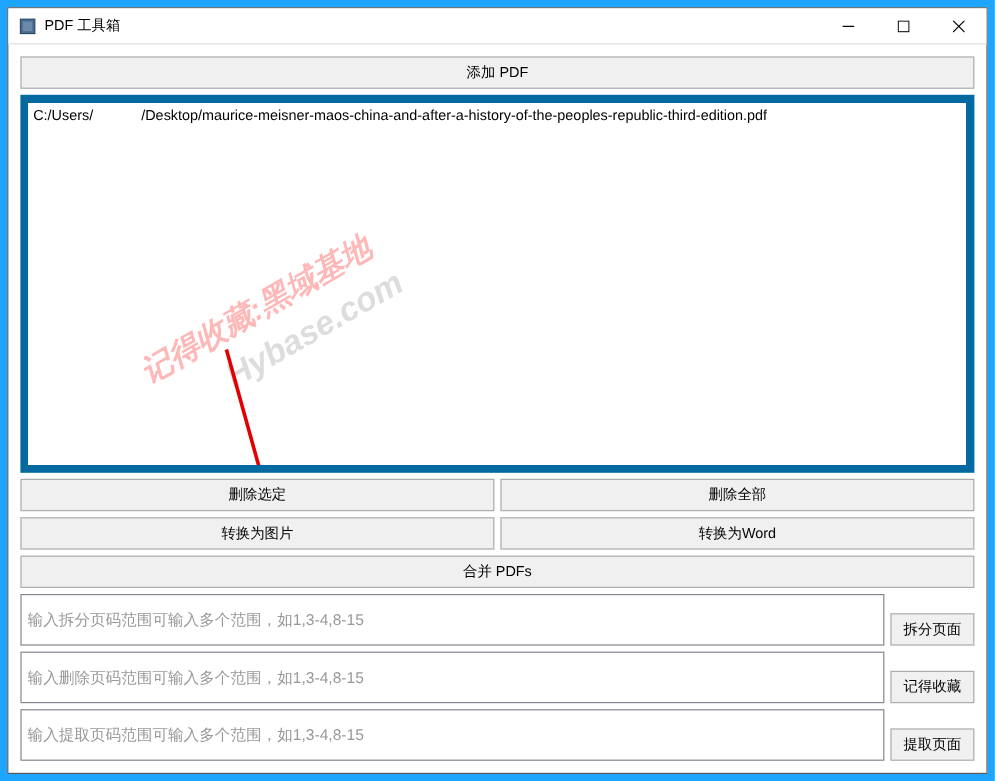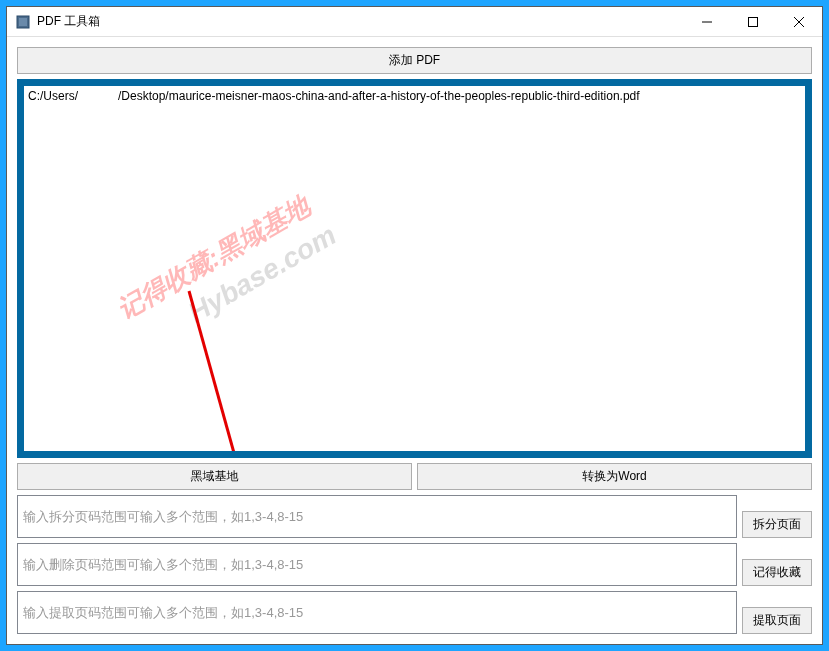--- a/index.html
+++ b/index.html
@@ -210,26 +210,31 @@
       <svg class="arrow-svg" width="120" height="300" viewBox="0 0 120 300">
         <defs>
           <marker id="arrowhead" markerWidth="10" markerHeight="10" refX="5" refY="5" orient="auto">
             <polygon points="0,0 10,5 0,10" fill="#e30000"></polygon>
           </marker>
         </defs>
         <line x1="20" y1="10" x2="95" y2="280" stroke="#e30000" stroke-width="3" marker-end="url(#arrowhead)"></line>
       </svg>
     </div>
 
-
     <div class="row-2">
-      <button class="btn">黑域基地</button>
+      <button class="btn">删除选定</button>
+      <button class="btn">删除全部</button>
+    </div>
+
+    <div class="row-2">
+      <button class="btn">转换为图片</button>
       <button class="btn">转换为Word</button>
     </div>
 
+    <button class="btn btn-full">合并 PDFs</button>
 
     <div class="input-row">
       <input type="text" placeholder="输入拆分页码范围可输入多个范围，如1,3-4,8-15" style="">
       <button class="btn">拆分页面</button>
     </div>
 
     <div class="input-row">
       <input type="text" placeholder="输入删除页码范围可输入多个范围，如1,3-4,8-15" style="">
       <button class="btn">记得收藏</button>
     </div>

